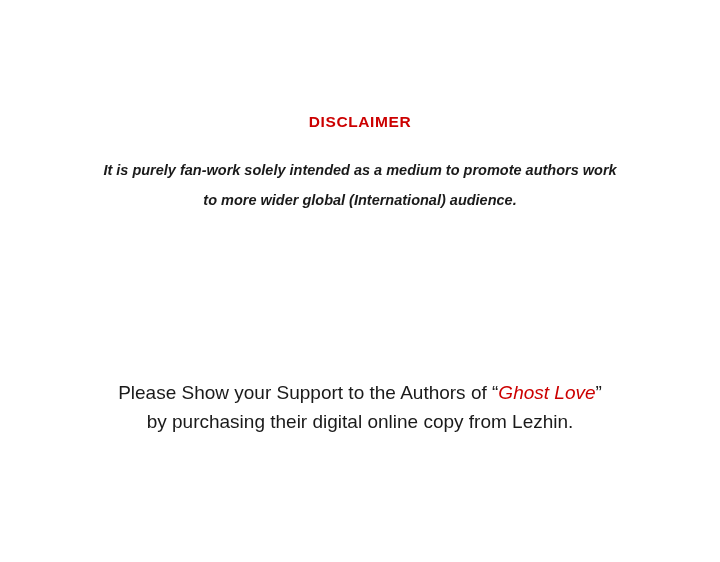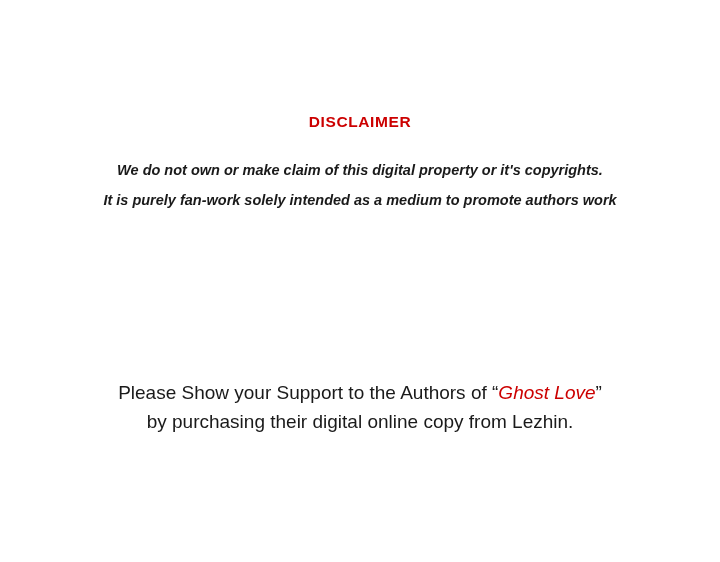--- a/index.html
+++ b/index.html
@@ -65,22 +65,22 @@
   }
 </style>
 </head>
 <body>
 
 <div class="page">
 
   <div class="title">DISCLAIMER</div>
 
   <div class="disclaimer-block">
-    <div class="disclaimer-line">We do not own or make claim of this digital property or it's copyrights.</div>
     <div class="disclaimer-line">It is purely fan-work solely intended as a medium to promote authors work</div>
+    <div class="disclaimer-line">to more wider global (International) audience.</div>
   </div>
 
   <div class="support-block">
     <div class="support-line"><span>Please Show your Support to the Authors of “</span><span class="work-title">Ghost Love</span><span>”</span></div>
     <div class="support-line">by purchasing their digital online copy from Lezhin.</div>
   </div>
 
 </div>
 
 </body></html>

